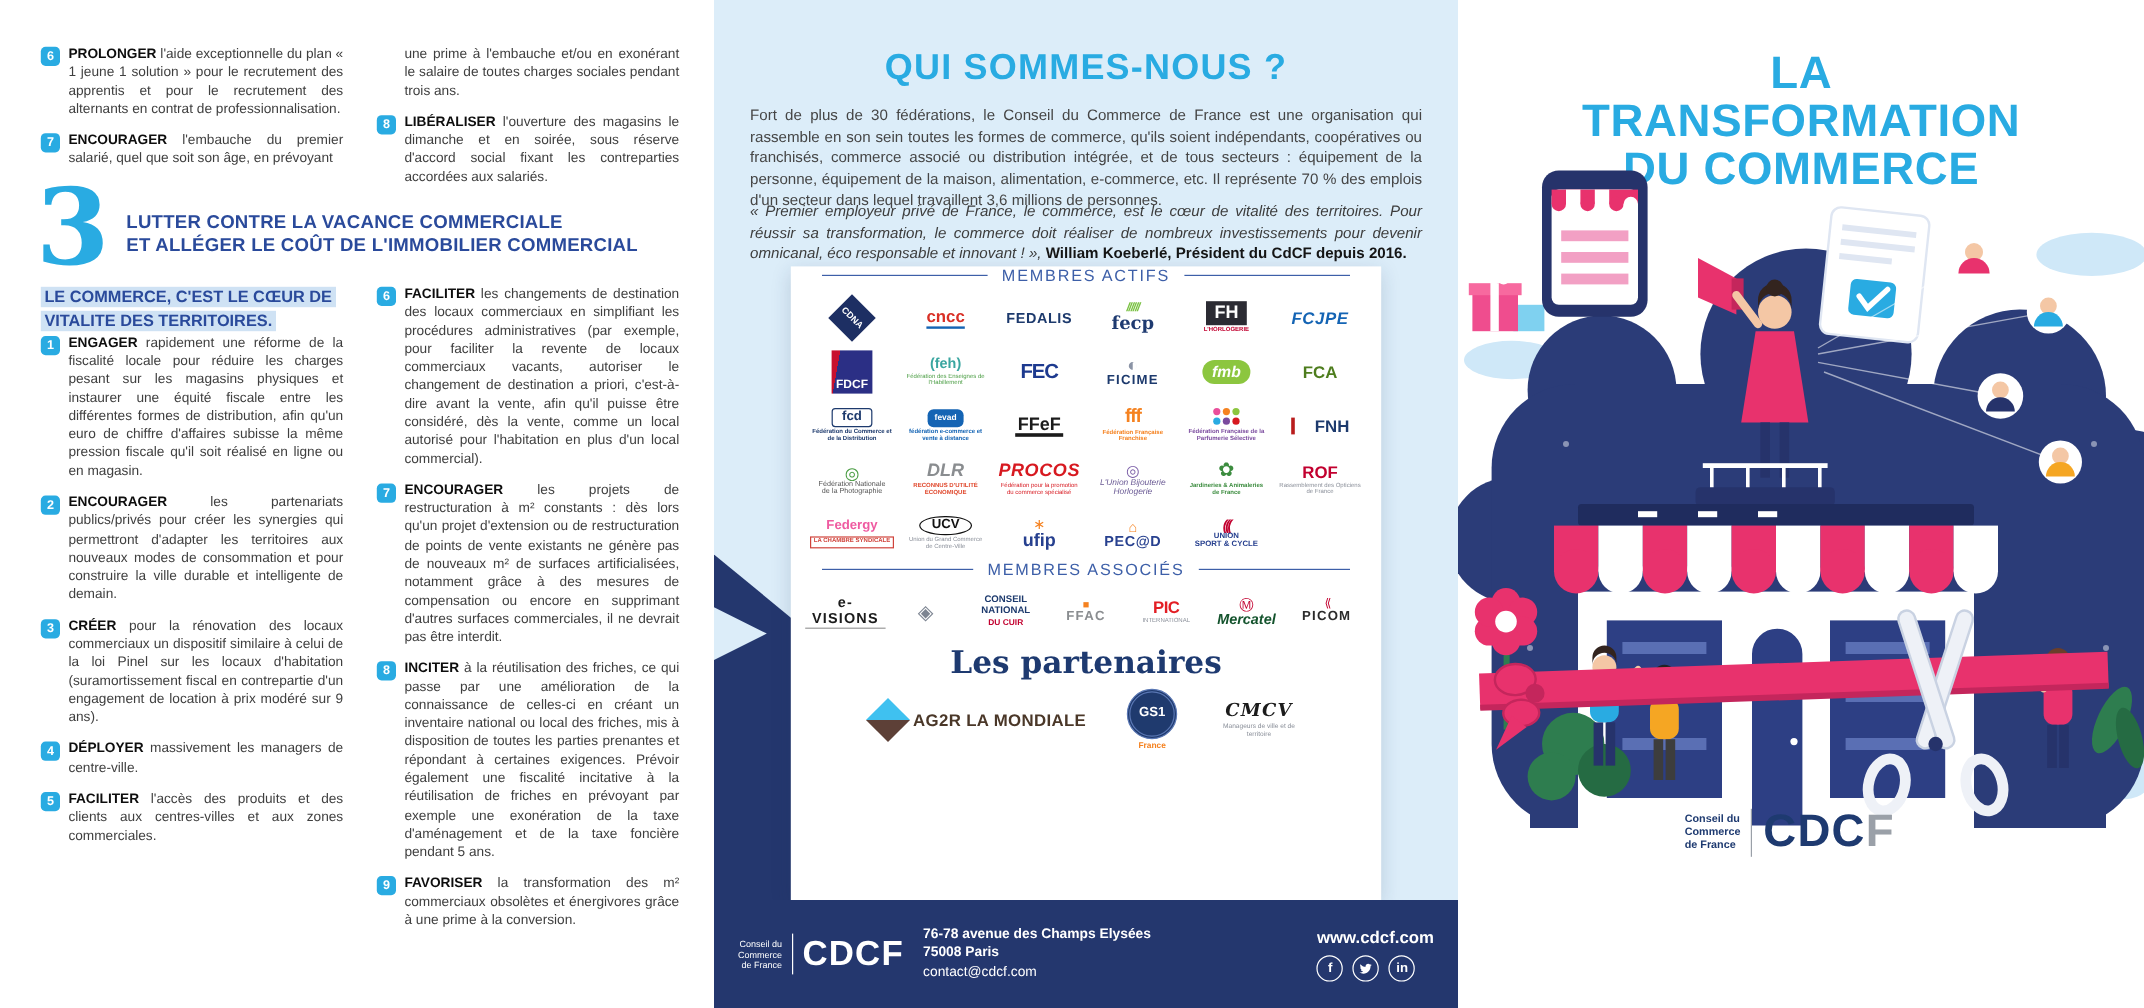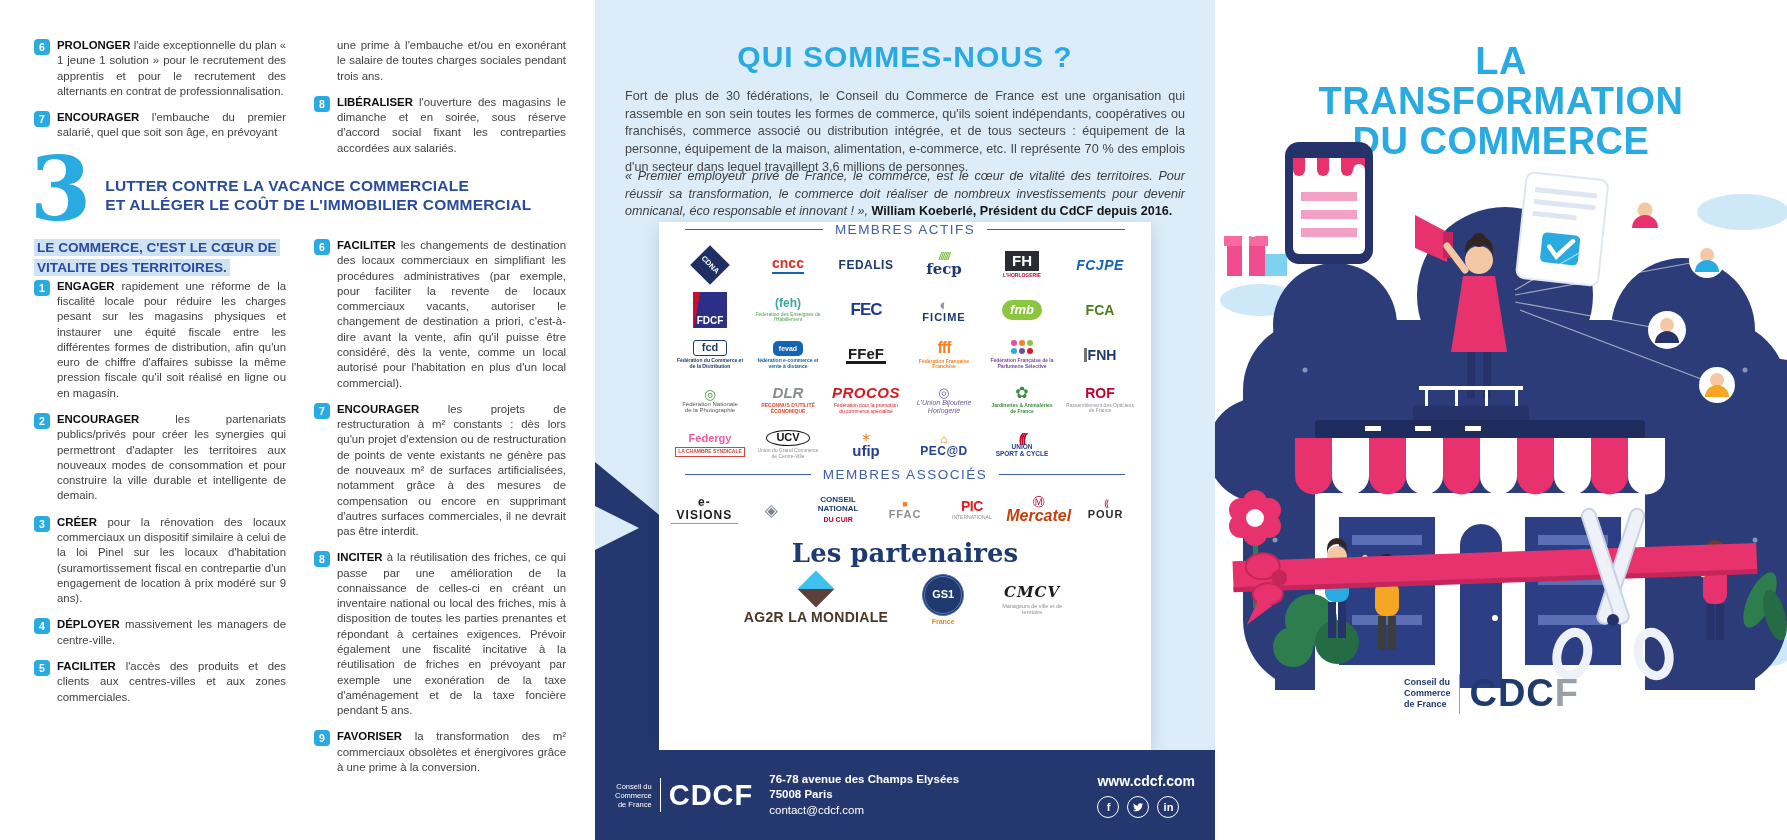--- a/index.html
+++ b/index.html
@@ -75,21 +75,21 @@
   .l12 .lb{color:#1d3a6d;border:1.5px solid #1d3a6d;border-radius:3px;padding:1px 8px;font-size:11px}
   .l12 .sb{color:#1d3a6d;font-weight:bold}
   .l13 .lb{background:#1464b4;color:#fff;font-size:7px;border-radius:5px;padding:4px 6px}
   .l13 .sb{color:#1464b4;font-weight:bold}
   .l14 .lb{color:#1b1b1b;font-size:15px;border-bottom:3px solid #1b1b1b;padding:0 2px}
   .l15 .lb{color:#f58220;font-size:16px;letter-spacing:-1px;text-transform:lowercase}
   .l15 .sb{color:#f58220;font-weight:bold}
   .dots{display:flex;gap:2px;flex-wrap:wrap;width:26px;justify-content:center;margin-bottom:2px}
   .dots i{width:6px;height:6px;border-radius:50%;display:block}
   .l16 .sb{color:#7a4a9e;font-weight:bold}
-  .l17 .lb{color:#1d3a6d;font-size:14px;border-left:3px solid #737373;padding-left:1px}
+  .l17 .lb{color:#1d3a6d;font-size:14px;border-left:3px solid #b91c1c;padding-left:17px}
   .l18 .mk{color:#4c9e45;font-size:14px}
   .l18 .lb{font-weight:normal;font-size:6px;color:#555;max-width:62px}
   .l19 .lb{color:#8a8d90;font-style:italic;font-size:15px}
   .l19 .sb{color:#e0492e;font-weight:bold}
   .l20 .lb{color:#d71920;font-style:italic;font-size:15px;letter-spacing:.5px}
   .l20 .sb{color:#d71920}
   .l21 .mk{color:#7b5ea7;font-size:13px}
   .l21 .lb{font-family:Liberation Sans, sans-serif;font-weight:normal;font-style:italic;font-size:7px;color:#6b5b95;max-width:56px}
   .l22 .mk{color:#3c8c3f;font-size:16px}
   .l22 .sb{color:#3c8c3f;font-weight:bold}
@@ -105,25 +105,25 @@
   .l28 .lb{color:#27408f;font-size:6.5px;white-space:pre-line}
   
   .a0 .lb{color:#1b1b1b;font-size:12px;letter-spacing:1px;border-bottom:1px solid #999;padding-bottom:1px}
   .a1 .mk{color:#7d8592;font-size:17px}
   .a2 .lb{color:#1d3a6d;font-size:8px;line-height:1.1}
   .a2 .sb{color:#c2002f;font-weight:bold;font-size:7px}
   .a3 .mk{color:#f58220;font-size:9px}
   .a3 .lb{color:#8a8d90;font-size:11px;letter-spacing:1px}
   .a4 .lb{color:#e31e24;font-size:14px;letter-spacing:-.5px}
   .a5 .mk{color:#c2002f;font-size:12px}
-  .a5 .lb{color:#c2410c;font-style:italic;font-size:16px}
+  .a5 .lb{color:#14532d;font-style:italic;font-size:12px}
   .a6 .mk{color:#c2002f;font-size:10px;letter-spacing:-2px}
   .a6 .lb{color:#2b2b2b;font-size:11px;letter-spacing:1px}
   
-  .p0{flex-direction:column;gap:8px}
+  .p0{flex-direction:row;gap:8px}
   .ag2r-mark{width:26px;height:26px;transform:rotate(45deg);background:linear-gradient(135deg,#3fc1f0 50%,#5d4037 50%)}
   .p0 .lb{color:#4a3728;font-size:14px;letter-spacing:.3px}
   .p1 .lb{background:#1f3a6e;color:#fff;border-radius:50%;width:36px;height:36px;display:flex;
           align-items:center;justify-content:center;font-size:11px;border:3px double #5a77b4}
   .p1 .sb{color:#f58220;font-weight:bold;font-size:7px}
   .p2 .lb{font-family:"DejaVu Serif",serif;font-style:italic;font-size:15px;color:#1b1b1b;letter-spacing:1px}
   .p2 .sb{color:#8a8f99;font-size:5.5px}
   
   #wedge{left:0;top:462px;width:78px;height:378px;background:#24376e;
          clip-path:polygon(0 0,100% 17%,100% 100%,0 100%)}
@@ -391,21 +391,21 @@
       <div class="logo a4">
           <span class="lb">PIC</span>
           <span class="sb">INTERNATIONAL</span>
         </div>
       <div class="logo a5">
           <span class="mk">Ⓜ</span>
           <span class="lb">Mercatel</span>
         </div>
       <div class="logo a6">
           <span class="mk">⟨⟨</span>
-          <span class="lb">POUR</span>
+          <span class="lb">PICOM</span>
         </div>
     </div>
 
     <div class="serif-title">Les partenaires</div>
     <div id="partners-row">
       <div class="logo p0">
         <span class="ag2r-mark"></span>
         <span class="lb">AG2R LA MONDIALE</span>
       </div>
       <div class="logo p1">

